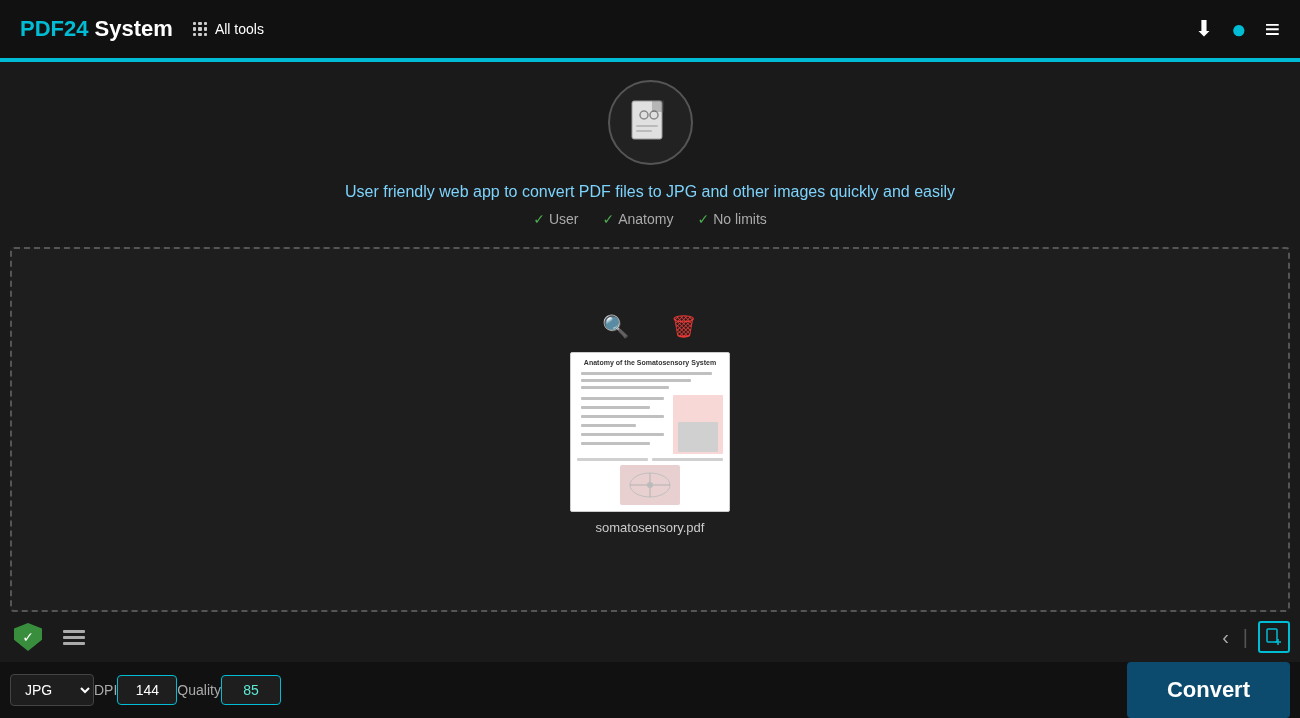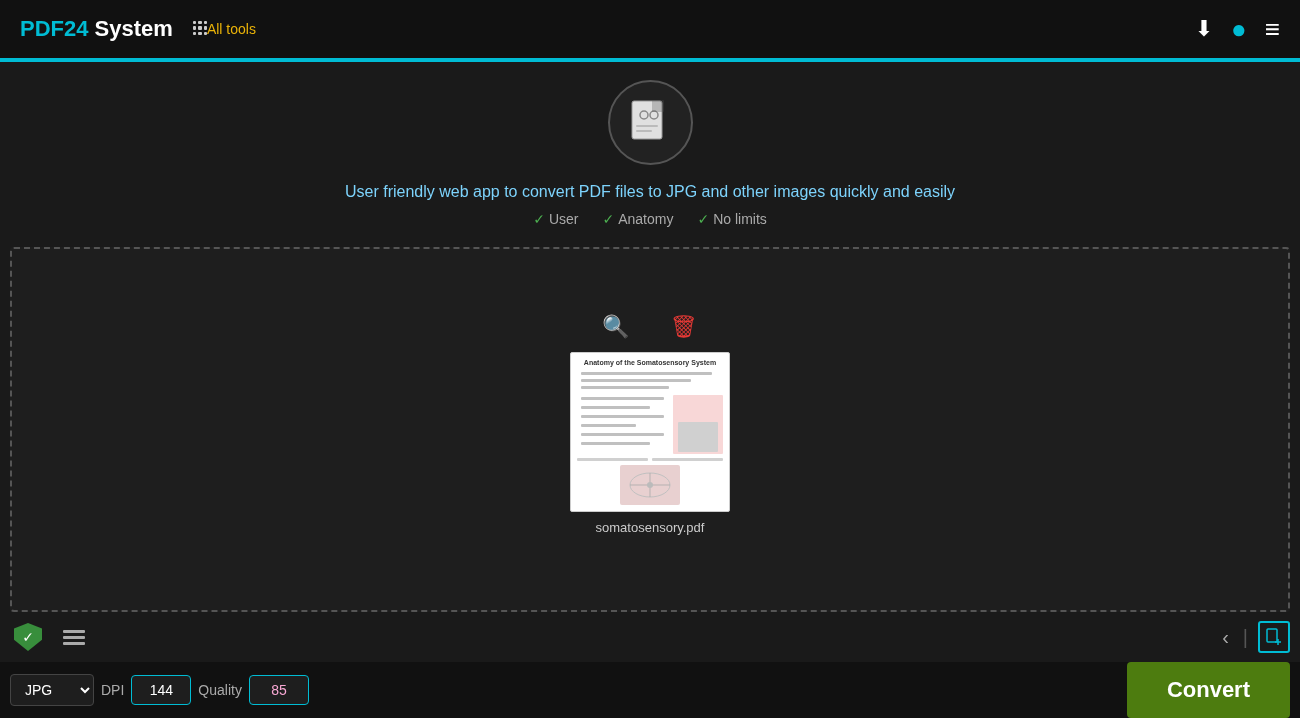--- a/index.html
+++ b/index.html
@@ -29,23 +29,23 @@
       font-weight: bold;
       color: #fff;
       margin-right: 20px;
       white-space: nowrap;
     }
     .header-logo span {
       color: #00bcd4;
     }
     .header-all-tools {
       display: flex;
-      align-items: flex-start;
-      gap: 0;
-      color: #eab308;
+      align-items: center;
+      gap: 8px;
+      color: #ffffff;
       font-size: 14px;
       cursor: pointer;
     }
     .grid-icon {
       display: inline-grid;
       grid-template-columns: 1fr 1fr 1fr;
       gap: 2px;
       width: 14px;
       height: 14px;
     }
@@ -252,21 +252,21 @@
       cursor: pointer;
     }
 
     
     .options-bar {
       height: 56px;
       background: #111;
       display: flex;
       align-items: center;
       padding: 0 10px;
-      gap: 7px;
+      gap: 0;
       flex-shrink: 0;
     }
     .opt-select {
       background: #1e1e1e;
       color: #fff;
       border: 1px solid #444;
       border-radius: 4px;
       padding: 6px 10px;
       font-size: 14px;
       cursor: pointer;
@@ -281,32 +281,32 @@
       color: #fff;
       border: 1px solid #00bcd4;
       border-radius: 4px;
       padding: 6px 8px;
       font-size: 14px;
       width: 60px;
       text-align: center;
     }
     .opt-quality-input {
       background: #1e1e1e;
-      color: #f9a8d4;
+      color: #5eead4;
       border: 1px solid #00bcd4;
       border-radius: 4px;
       padding: 6px 8px;
       font-size: 14px;
       width: 60px;
       text-align: center;
     }
 
     .convert-btn {
       margin-left: auto;
-      background: #4d7c0f;
+      background: #0c4a6e;
       color: #fff;
       border: none;
       border-radius: 4px;
       font-size: 22px;
       font-weight: bold;
       padding: 12px 40px;
       cursor: pointer;
       height: 56px;
     }
 

